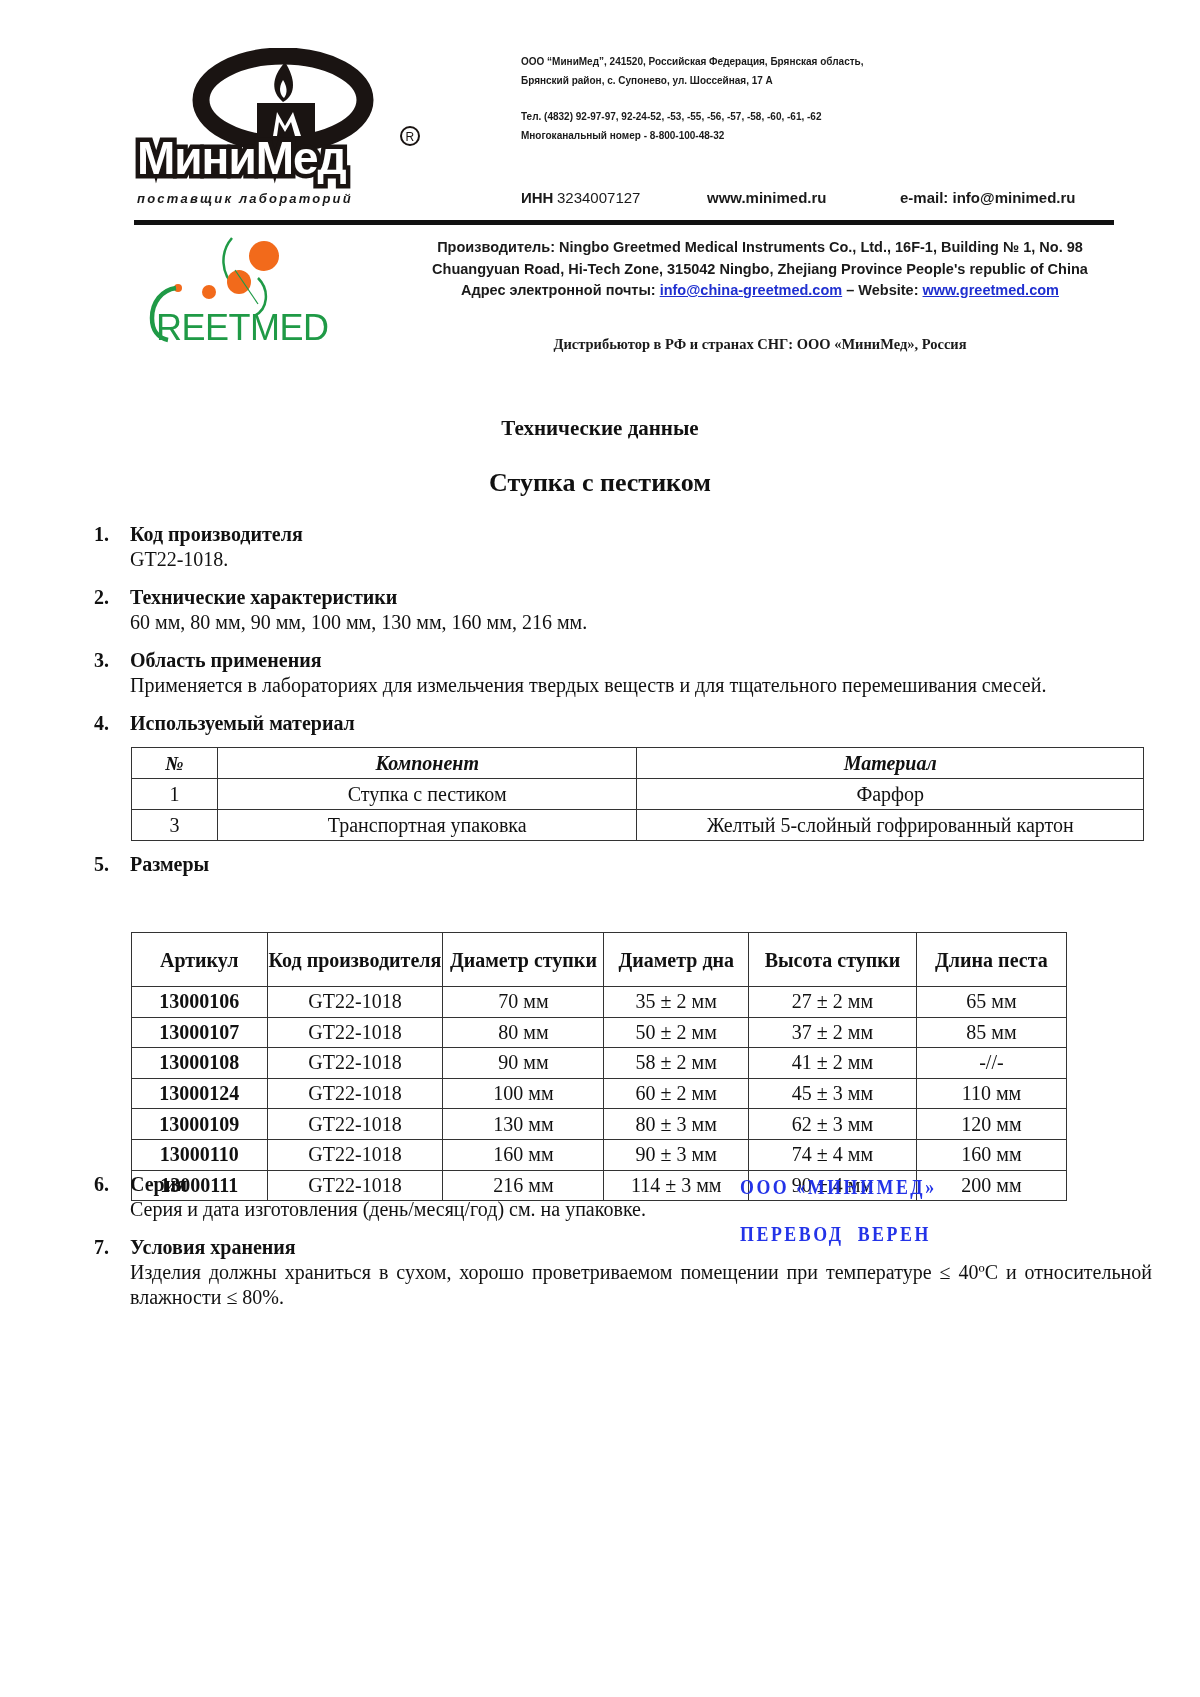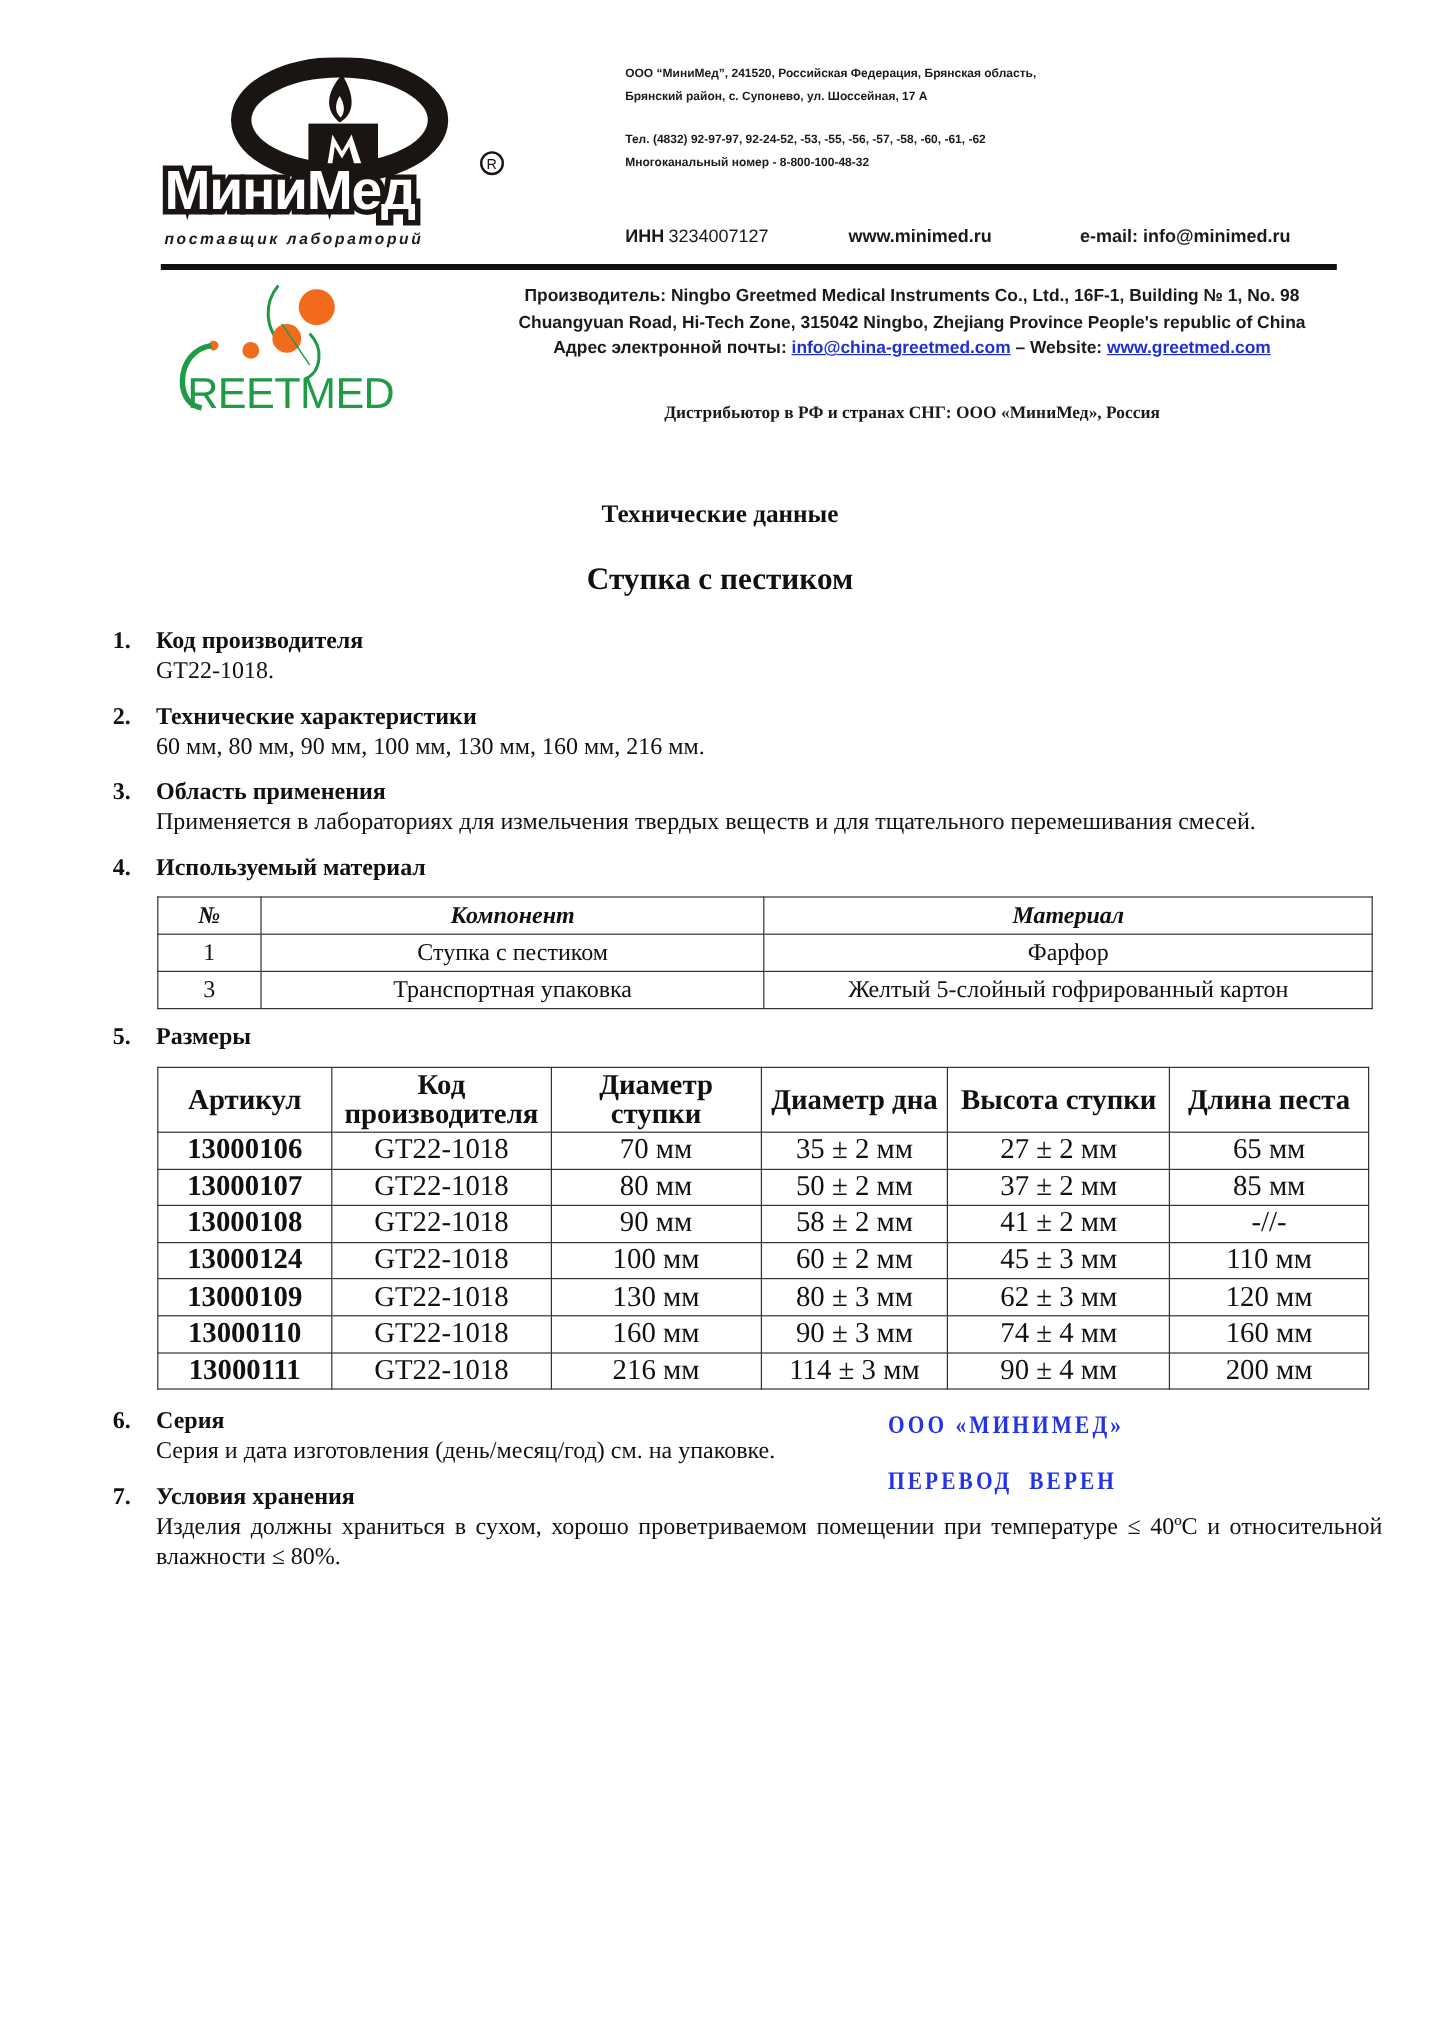--- a/index.html
+++ b/index.html
@@ -36,21 +36,21 @@
     .section .text { margin-left: 36px; }
     .section .text.justify { text-align: justify; text-align-last: left; width: 1022px; }
 
     table { border-collapse: collapse; position: absolute; font-family: "Liberation Serif", serif; }
     td, th { border: 1.3px solid #333; text-align: center; vertical-align: middle; }
 
     .mat-table { left: 131px; top: 747px; width: 1013px; font-size: 20px; }
     .mat-table th { font-style: italic; font-weight: bold; height: 31px; }
     .mat-table td { height: 31px; }
 
-    .size-table { left: 131px; top: 889px; width: 1010px; font-size: 24px; }
+    .size-table { left: 131px; top: 932px; width: 936px; font-size: 20px; }
     .size-table th { font-weight: bold; height: 54px; line-height: 24px; }
     .size-table td { height: 30.6px; }
     .size-table td.art { font-weight: bold; }
 
     .stamp { position: absolute; left: 740px; font-family: "Liberation Serif", serif; font-weight: bold; color: #2333e8; font-size: 21px; letter-spacing: 2.5px; white-space: nowrap; transform: scaleX(0.85); transform-origin: left center; }
   </style>
 </head>
 <body>
 
 <svg class="logo-minimed" viewBox="0 0 320 170">

